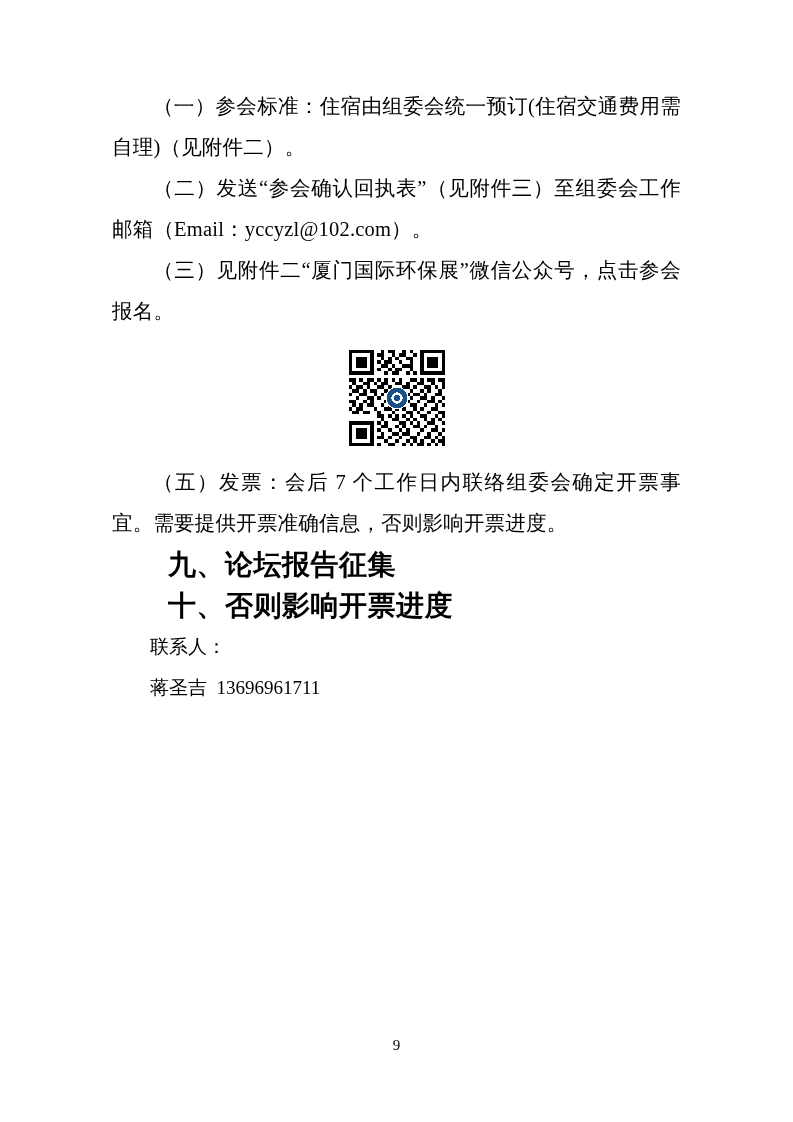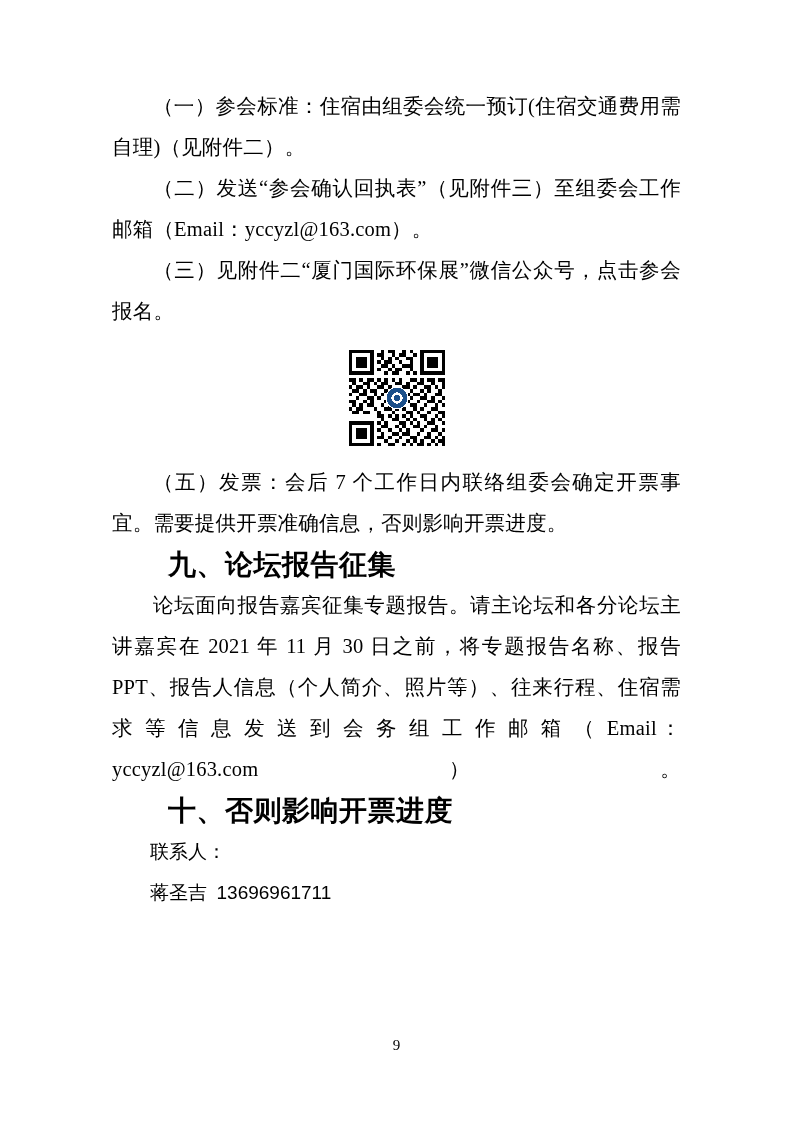--- a/index.html
+++ b/index.html
@@ -39,21 +39,21 @@
     margin: 0;
     letter-spacing: 0.5px;
   }
   .contact-line {
     font-size: 19px;
     line-height: 41px;
     text-indent: 2em;
     margin: 0;
   }
   .num {
-    font-family: Liberation Sans, sans-serif;
+    font-family: Liberation Serif, serif;
   }
   .qr-wrap {
     display: flex;
     justify-content: center;
     align-items: center;
     margin: 14px 0 12px 0;
   }
   .qr {
     width: 104px;
     height: 104px;
@@ -75,21 +75,21 @@
     text-align-last: justify;
   }
 </style>
 </head>
 <body>
 
 <div class="page">
 
   <p class="para">（一）参会标准：住宿由组委会统一预订(住宿交通费用需自理)（见附件二）。</p>
 
-  <p class="para">（二）发送“参会确认回执表”（见附件三）至组委会工作邮箱（Email：yccyzl@163.com）。</p>
+  <p class="para">（二）发送“参会确认回执表”（见附件三）至组委会工作邮箱（Email：yccyzl@102.com）。</p>
 
   <p class="para">（三）见附件二“厦门国际环保展”微信公众号，点击参会报名。</p>
 
   <div class="qr-wrap">
     <div class="qr">
       <svg viewBox="0 0 29 29" width="104" height="104" shape-rendering="crispEdges" aria-hidden="true">
         <rect x="0" y="0" width="29" height="29" fill="#ffffff"></rect>
         <g fill="#000000">
           <rect x="1" y="1" width="7" height="1"></rect>
             <rect x="1" y="7" width="7" height="1"></rect>
@@ -296,21 +296,20 @@
         <circle cx="14.5" cy="14.5" r="0.8" fill="#1b4f8a"></circle>
       </svg>
     </div>
   </div>
 
 
   <p class="para">（五）发票：会后 7 个工作日内联络组委会确定开票事宜。需要提供开票准确信息，否则影响开票进度。</p>
 
   <h2 class="heading">九、论坛报告征集</h2>
 
-  <p class="para just-stretch">论坛面向报告嘉宾征集专题报告。请主论坛和各分论坛主讲嘉宾在 2021 年 11 月 30 日之前，将专题报告名称、报告 PPT、报告人信息（个人简介、照片等）、往来行程、住宿需 求 等 信 息 发 送 到 会 务 组 工 作 邮 箱 （ Email：yccyzl@163.com）。</p>
 
   <h2 class="heading">十、否则影响开票进度</h2>
 
   <p class="contact-line">联系人：</p>
 
   <p class="contact-line">
     <span>蒋圣吉</span>
     <span>&nbsp;</span><span class="num">13696961711</span>
   </p>
 

